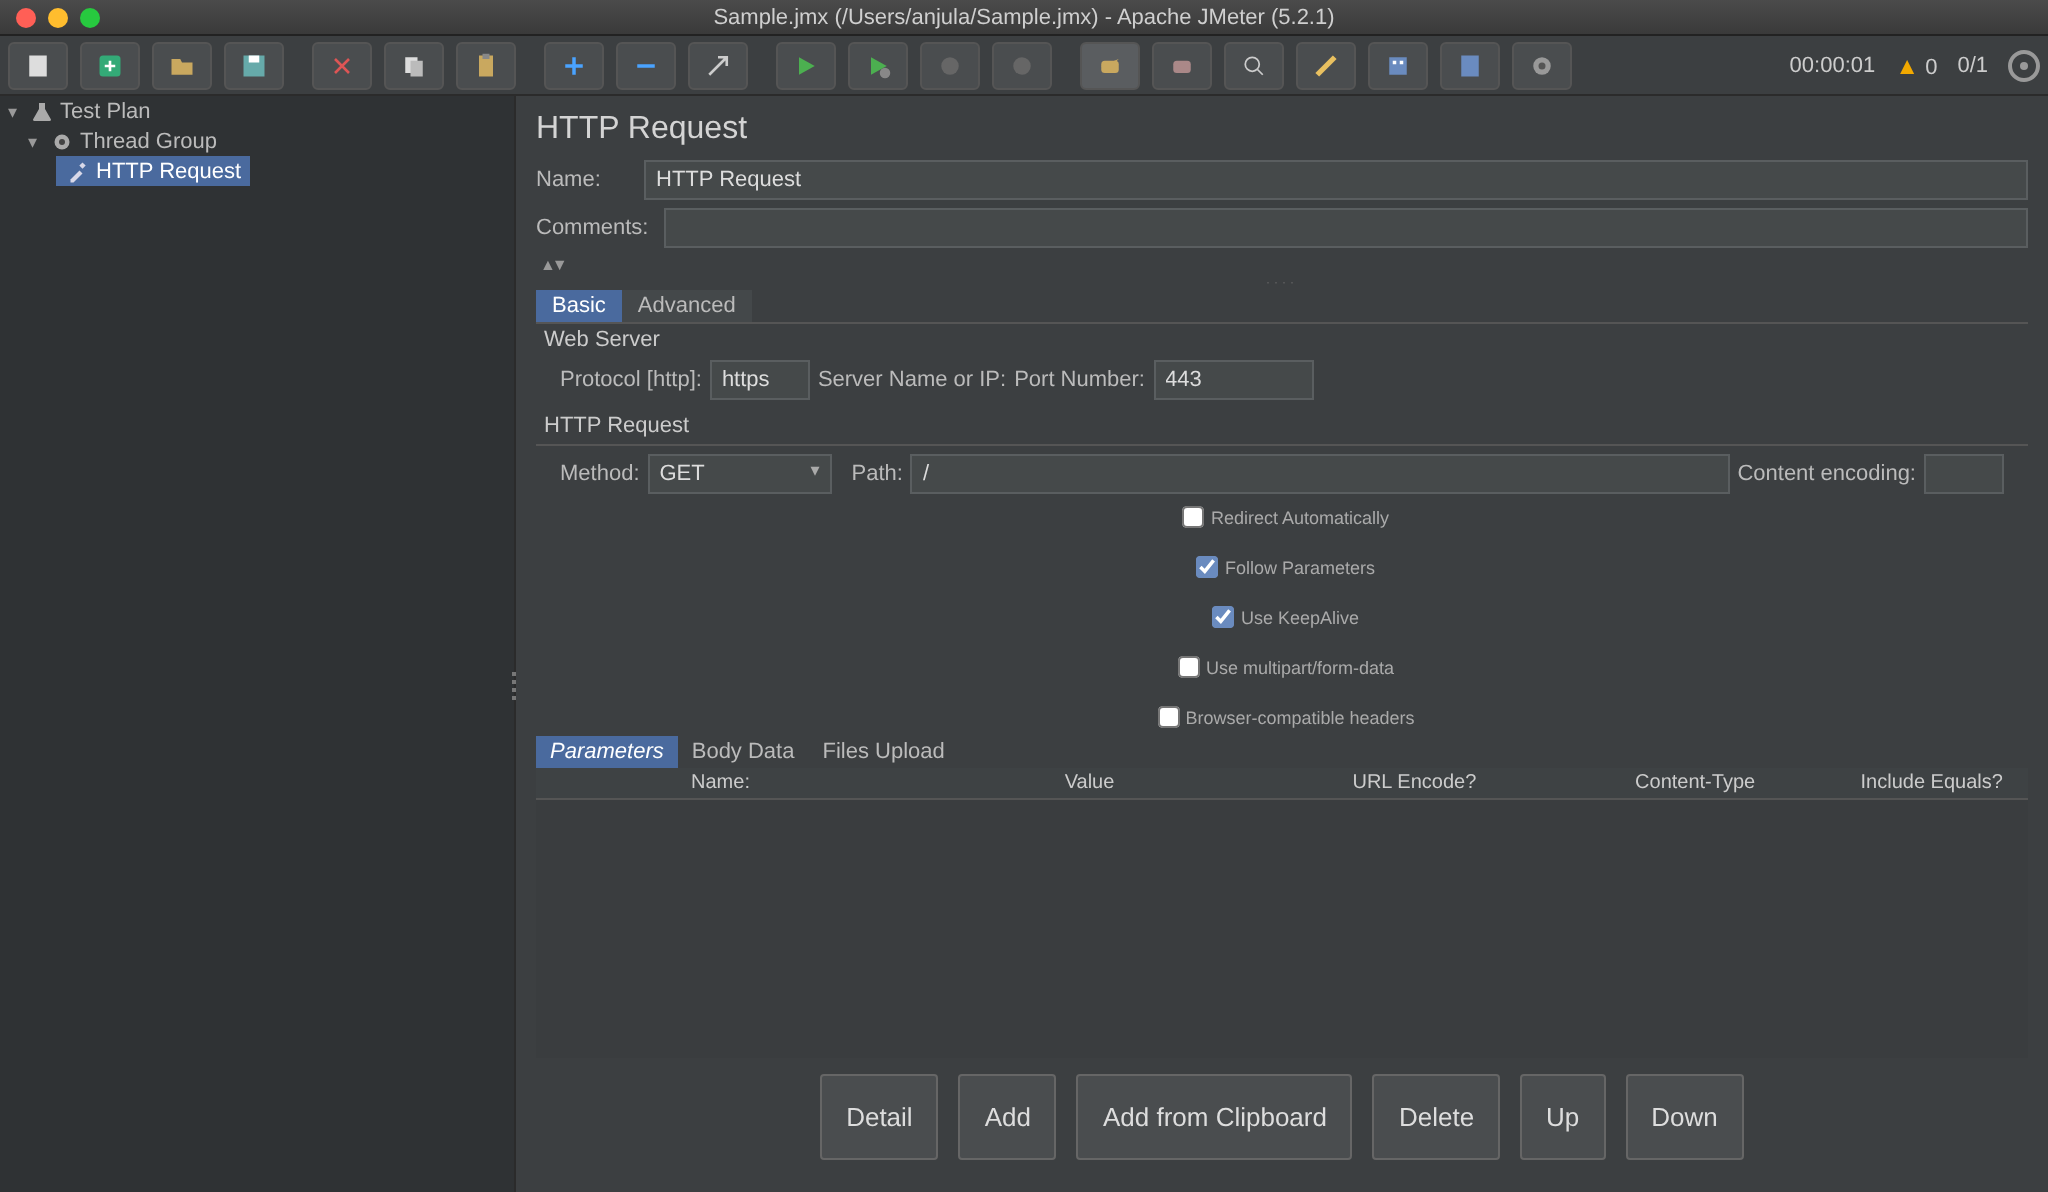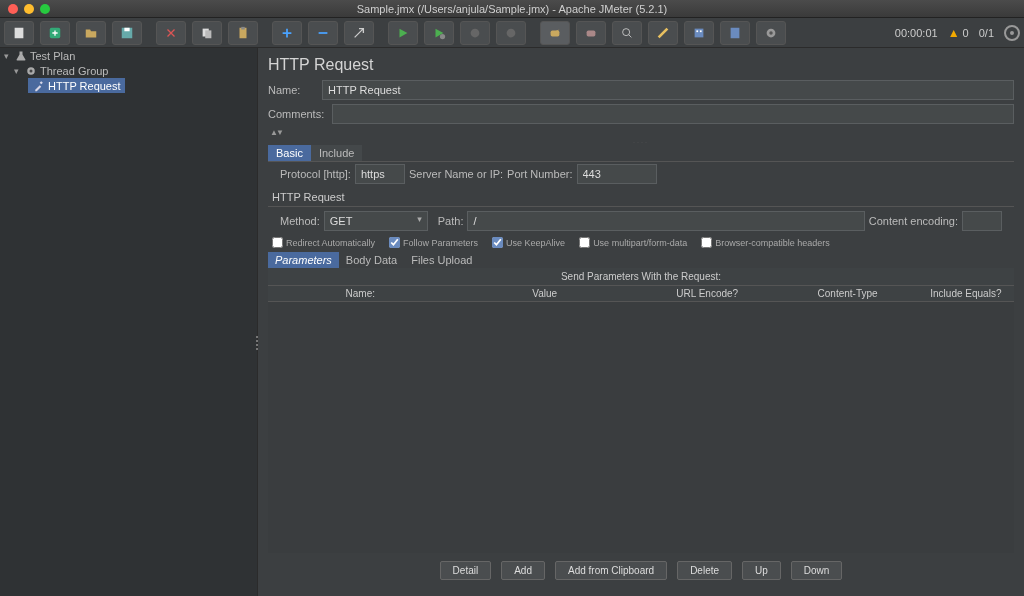--- a/index.html
+++ b/index.html
@@ -54,41 +54,41 @@
   .webserver-row { display: flex; align-items: center; gap: 4px; margin: 2px 12px; }
   .ws-label { color: #bbb; font-size: 11px; white-space: nowrap; }
   .ws-input { height: 20px; background: #45494a; border: 1px solid #5a5e60; color: #ddd; padding: 0 5px; font-size: 11px; }
   
   .section-title { font-size: 11px; color: #ccc; padding: 3px 4px; border-bottom: 1px solid #555; margin-top:2px;}
   
   .select-wrap { position: relative; }
   .select-wrap::after { content: "▾"; position: absolute; right: 6px; top: 3px; font-size: 9px; color: #aaa; pointer-events:none; }
   .select { height: 20px; background: #45494a; border: 1px solid #5a5e60; color: #ddd; padding: 0 18px 0 5px; font-size: 11px; appearance: none; }
   
-  .checkbox-row { display: flex; align-items: center; gap: 14px; margin: 4px 0 4px 4px; }
+  .checkbox-row { display: flex; align-items: center; gap: 14px; margin: 4px 0 4px 4px; flex-direction: column; }
   .chk { display: flex; align-items: center; gap: 3px; font-size: 9px; color: #aaa; }
   .chk input { width: 11px; height: 11px; accent-color: #6a8bbf;}
   
   .subtabs { display: flex; }
   .subtab { padding: 2px 7px; font-size: 11px; cursor: pointer; }
   .subtab.active { background: #4a6a9e; color: #fff; font-style: italic; }
   
   .table-title { text-align: center; font-size: 10px; color: #ccc; padding: 3px 0; background:#3e4244; border-bottom:1px solid #555;}
   .table-head { display: flex; background: #3e4244; border-bottom: 1px solid #555; }
   .th { font-size: 10px; color: #ccc; padding: 2px 4px; text-align: center; }
   .th.name { flex: 2; }
   .th.value { flex: 2; }
   .th.url { flex: 1.5; }
   .th.ct { flex: 1.5; }
   .th.ie { flex: 1; }
   
   .table-body { flex:1; background: #3a3d3f; }
   
   .bottom-buttons { display: flex; justify-content: center; gap: 10px; padding: 8px 0; }
-  .btn { padding: 3px 12px; background: #4a4d4f; border: 1px solid #666; color: #ddd; font-size: 10px; cursor: pointer; border-radius:2px;}
+  .btn { padding: 13px 12px; background: #4a4d4f; border: 1px solid #666; color: #ddd; font-size: 13px; cursor: pointer; border-radius:2px;}
 </style>
 </head>
 <body>
 
 <div class="mac-titlebar">
   <div class="traffic-lights">
     <div class="tl red"></div>
     <div class="tl yellow"></div>
     <div class="tl green"></div>
   </div>
@@ -277,35 +277,36 @@
     </div>
     <div class="form-row">
       <div class="form-label" style="width:64px;">Comments:</div>
       <input class="form-input" value="" style="">
     </div>
     <div class="collapse-arrows">▲▼</div>
     <div class="dots-sep">····</div>
 
     <div class="tabs">
       <div class="tab active">Basic</div>
-      <div class="tab">Include</div>
-    </div>
-
+      <div class="tab">Advanced</div>
+    </div>
+
+    <div class="section-label">Web Server</div>
     <div class="webserver-row">
       <span class="ws-label">Protocol [http]:</span>
       <input class="ws-input" style="width: 50px;" value="https">
       <span class="ws-label">Server Name or IP:</span>
       <span class="ws-label">Port Number:</span>
       <input class="ws-input" style="width: 80px;" value="443">
     </div>
 
     <div class="section-title">HTTP Request</div>
     <div class="webserver-row" style="margin-top:4px;">
       <span class="ws-label">Method:</span>
-      <span class="select-wrap"><input class="select" style="width: 104px;" readonly="" value="GET"></span>
+      <span class="select-wrap"><input class="select" style="width: 92px;" readonly="" value="GET"></span>
       <span class="ws-label" style="margin-left:6px;">Path:</span>
       <input class="ws-input" style="flex: 1 1 0%;" value="/">
       <span class="ws-label">Content encoding:</span>
       <input class="ws-input" style="width: 40px;" value="">
     </div>
 
     <div class="checkbox-row">
       <label class="chk">
           <input type="checkbox" style=""> 
           <span>Redirect Automatically</span>
@@ -327,21 +328,20 @@
           <span>Browser-compatible headers</span>
         </label>
     </div>
 
     <div class="subtabs">
       <div class="subtab active">Parameters</div>
       <div class="subtab">Body Data</div>
       <div class="subtab">Files Upload</div>
     </div>
 
-    <div class="table-title">Send Parameters With the Request:</div>
     <div class="table-head">
       <div class="th name">Name:</div>
       <div class="th value">Value</div>
       <div class="th url">URL Encode?</div>
       <div class="th ct">Content-Type</div>
       <div class="th ie">Include Equals?</div>
     </div>
     <div class="table-body"></div>
 
     <div class="bottom-buttons">

